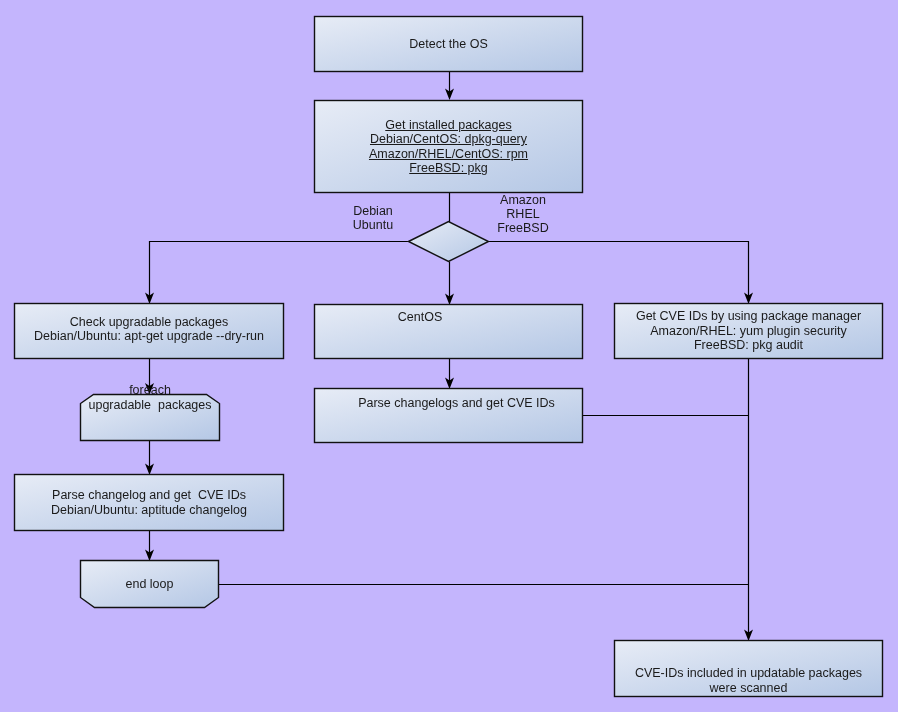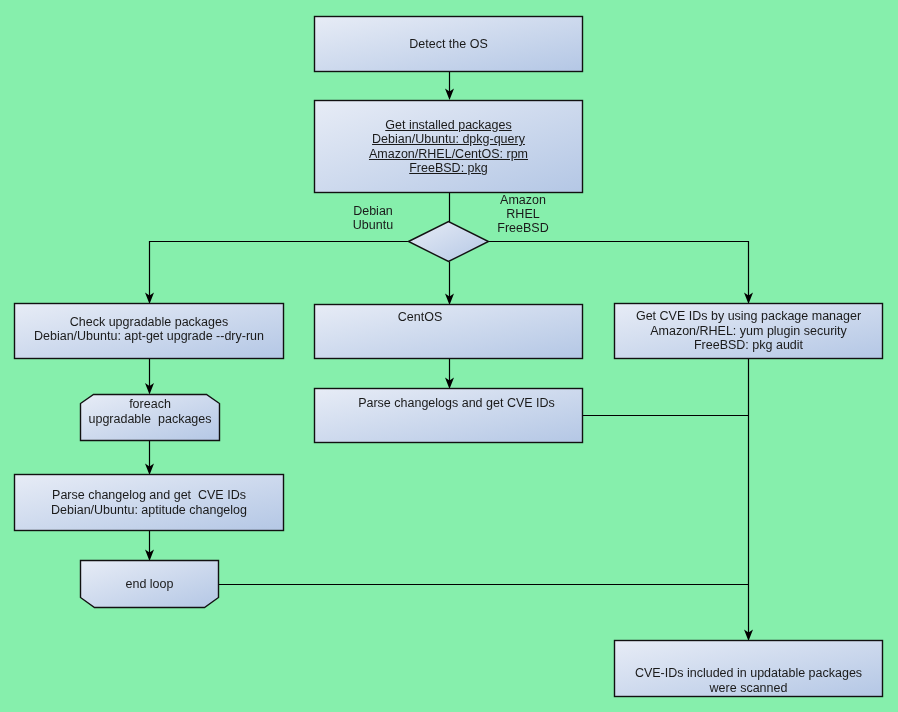--- a/index.html
+++ b/index.html
@@ -4,21 +4,21 @@
 <style>
   html, body {
     margin: 0;
     padding: 0;
     background: #ffffff;
   }
   #stage {
     position: relative;
     width: 898px;
     height: 712px;
-    background: #86efac;
+    background: #c4b5fd;
     font-family: "Liberation Sans", sans-serif;
     color: #1a1a1a;
     overflow: hidden;
   }
   #wires {
     position: absolute;
     left: 0;
     top: 0;
   }
   .node-label {
@@ -99,31 +99,31 @@
       <rect x="614.5" y="640.5" width="268" height="56"></rect>
     </g>
   </svg>
 
   <div class="node-label" style="left:314px; top:16px; width:269px; height:56px;">
     <div>Detect the OS</div>
   </div>
 
   <div class="node-label" style="left:314px; top:100px; width:269px; height:93px;text-decoration:underline;">
     <div>Get installed packages</div>
-    <div>Debian/Ubuntu: dpkg-query</div>
+    <div>Debian/CentOS: dpkg-query</div>
     <div>Amazon/RHEL/CentOS: rpm</div>
     <div>FreeBSD: pkg</div>
   </div>
 
   <div class="node-label" style="left:14px; top:303px; width:270px; height:52px;">
     <div>Check upgradable packages</div>
     <div>Debian/Ubuntu: apt-get upgrade --dry-run</div>
   </div>
 
-  <div class="node-label" style="left:80px; top:388px; width:140px; height:47px;border-radius:21px;">
+  <div class="node-label" style="left:80px; top:374px; width:140px; height:47px;border-radius:21px;">
     <div>foreach</div>
     <div>upgradable  packages</div>
   </div>
 
   <div class="node-label" style="left:80px; top:560px; width:139px; height:48px;">
     <div>end loop</div>
   </div>
 
   <div class="node-label" style="left:14px; top:474px; width:270px; height:57px;">
     <div>Parse changelog and get  CVE IDs</div>

